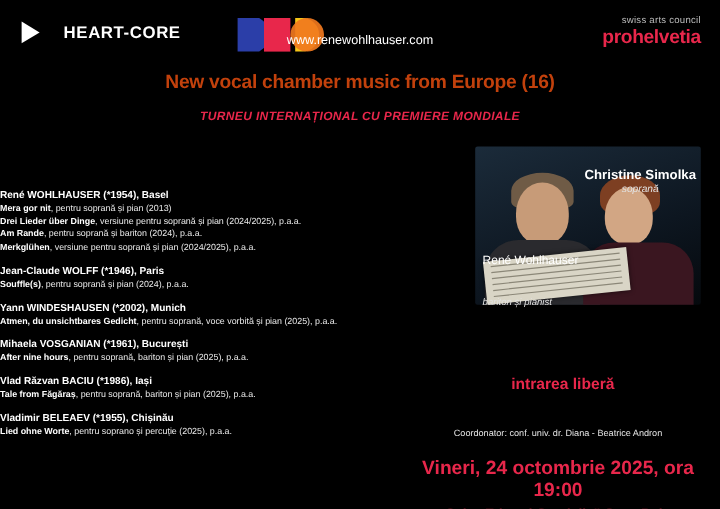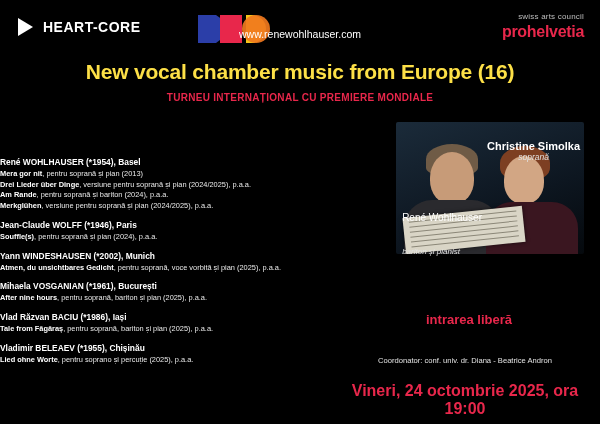--- a/index.html
+++ b/index.html
@@ -18,21 +18,21 @@
 
   
   .topbar {
     position: absolute;
     top: 0; left: 0; right: 0;
     height: 56px;
   }
   .logo-heartcore {
     position: absolute;
     left: 18px; top: 18px;
-    display: flex; align-items: center; gap: 10px;
+    display: flex; align-items: center; gap: 20px;
   }
   .hc-mark {
     width: 0; height: 0;
     border-left: 15px solid #fff;
     border-top: 9px solid transparent;
     border-bottom: 9px solid transparent;
   }
   .hc-text {
     font-size: 14px;
     font-weight: bold;
@@ -72,33 +72,34 @@
     color: #e8274b;
     letter-spacing: -0.3px;
     line-height: 1;
   }
 
   
   .main-title {
     position: absolute;
     top: 60px; left: 0; right: 0;
     text-align: center;
-    font-size: 21px;
-    font-weight: bold;
-    color: #fde047;
+    font-size: 16px;
+    font-weight: bold;
+    color: #c2410c;
     letter-spacing: -0.2px;
   }
   .subtitle {
     position: absolute;
     top: 92px; left: 0; right: 0;
     text-align: center;
     font-size: 10px;
     font-weight: bold;
     color: #e8274b;
     letter-spacing: 0.3px;
+    font-style: italic;
   }
 
   
   .programme {
     position: absolute;
     top: 116px;
     left: 0;
     width: 368px;
     padding-right: 8px;
     text-align: left;

